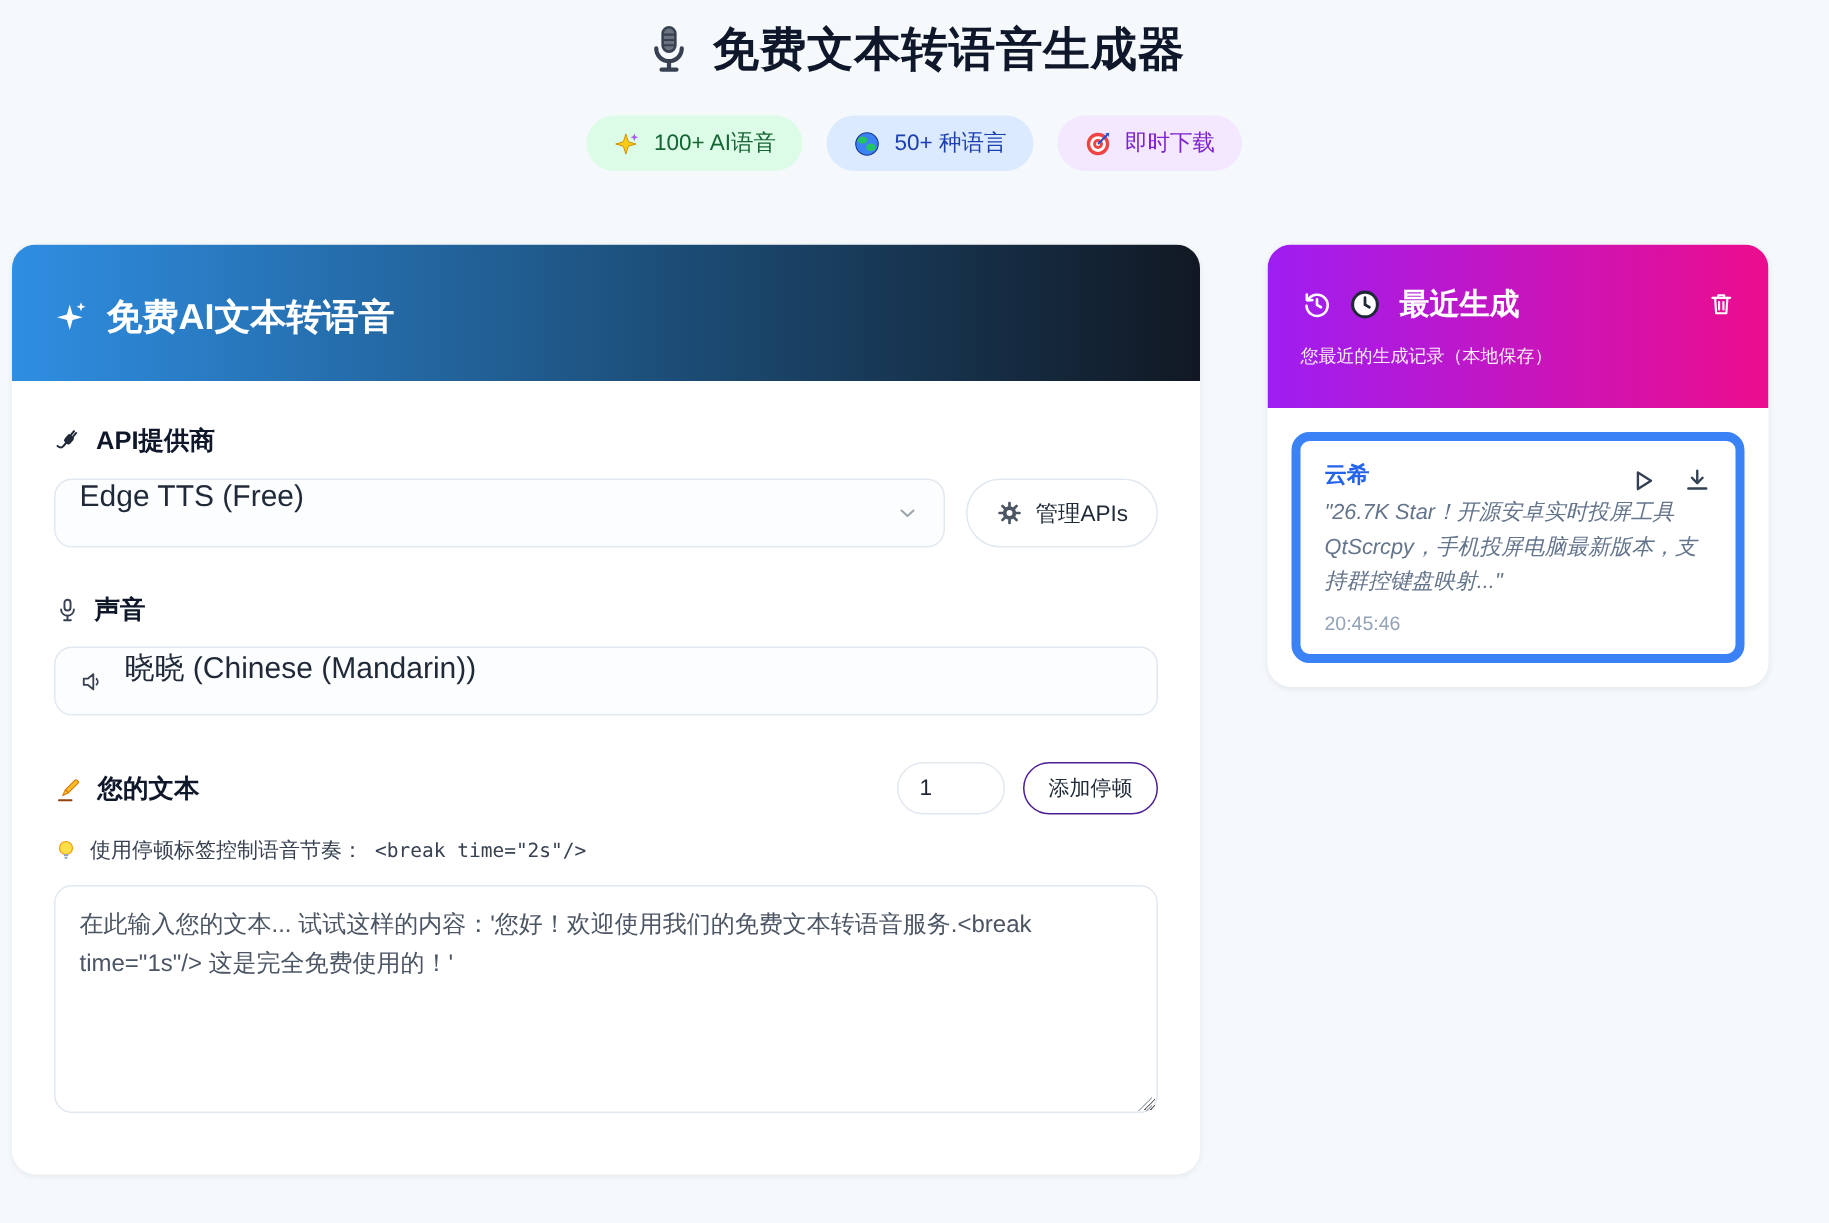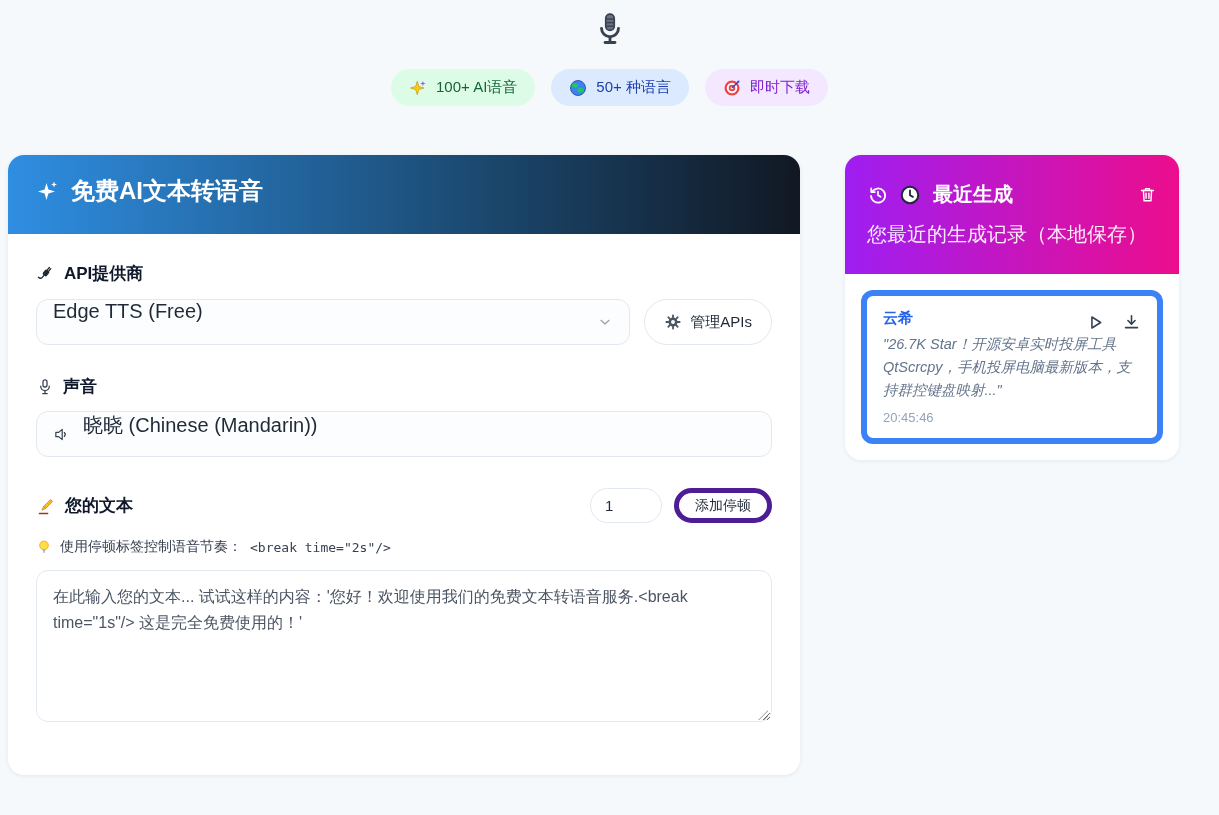--- a/index.html
+++ b/index.html
@@ -25,21 +25,21 @@
   .badge.purple { background:#f3e8ff; color:#7e22ce; }
 
   
   .main { display:flex; align-items:flex-start; gap:45px; padding:0 8px; margin-top:49px; }
   .card { background:#fff; border-radius:16px; box-shadow:0 1px 4px rgba(15,23,42,.08); overflow:hidden; }
   .card-left  { width:792px; min-height:620px; }
   .card-right { width:334px; }
 
   
   .tts-header { background:linear-gradient(90deg,#2f8ee2 0%, #1c4e78 55%, #111823 100%);
-                padding:20px 28px 27px; color:#fff; }
+                padding:32px 28px 27px; color:#fff; }
   .tts-title-row { display:flex; align-items:center; gap:11px; }
   .tts-title { font-size:24px; font-weight:800; }
   .tts-sub { margin-top:11px; font-size:15px; color:rgba(255,255,255,.86); }
 
   .tts-body { padding:28px 28px 20px; }
   .section-label { display:flex; align-items:center; gap:9px; font-size:17px; font-weight:800; color:#0f172a; }
   .api-row { display:flex; gap:14px; margin-top:14px; }
   .select-box { height:46px; border:1px solid #e2e8f0; border-radius:12px; background:#fcfdfe;
                 display:flex; padding:0 16px; font-size:20px; color:#1f2937; cursor:pointer; }
   .provider-select { flex:1; justify-content:space-between; }
@@ -47,36 +47,36 @@
               display:inline-flex; align-items:center; gap:8px; padding:0 19px; font-size:15px;
               color:#1f2937; cursor:pointer; }
   .voice-label { margin-top:30px; }
   .voice-select { margin-top:13px; gap:13px; }
 
   .text-row { margin-top:31px; display:flex; align-items:center; }
   .text-row-right { margin-left:auto; display:flex; align-items:center; gap:12px; }
   .pause-input { width:72px; height:35px; border:1px solid #e2e8f0; border-radius:18px;
                  padding:0 14px; font-size:15px; color:#1f2937; background:#fff;
                  font-family:inherit; }
-  .small-pill-btn { height:35px; border:5px solid #4c1d95; border-radius:18px; background:#fff;
+  .small-pill-btn { height:35px; border:1px solid #4c1d95; border-radius:18px; background:#fff;
                     padding:0 16px; font-size:14px; color:#1f2937; cursor:pointer; font-family:inherit; }
   .tip-row { margin-top:15px; display:flex; align-items:center; gap:8px; font-size:14px; color:#374151; }
   .tip-code { font-family:"DejaVu Sans Mono","Liberation Mono",monospace; font-size:13px; }
 
   .tts-textarea { margin-top:14px; width:100%; height:152px; border:1px solid #e2e8f0; border-radius:12px;
                   padding:13px 16px; font-size:16px; line-height:1.6; color:#111827; resize:vertical;
                   font-family:inherit; background:#fff; outline:none; }
   .tts-textarea::placeholder { color:#4b5563; }
 
   
   .recent-header { background:linear-gradient(90deg,#9e1ef2 0%, #ec0d8d 100%); padding:26px 22px; color:#fff; }
   .recent-title-row { display:flex; align-items:center; gap:10px; }
   .recent-title { font-size:20px; font-weight:800; margin-left:2px; }
   .trash-btn { margin-left:auto; background:none; border:none; cursor:pointer; display:flex; }
-  .recent-sub { margin-top:13px; font-size:20px; color:rgba(255,255,255,.92); }
+  .recent-sub { margin-top:13px; font-size:12px; color:rgba(255,255,255,.92); }
   .recent-body { padding:16px; }
   .recent-item { border:6px solid #3b82f6; border-radius:12px; padding:13px 16px; position:relative;
                  background:#fff; cursor:pointer; }
   .item-voice { color:#2563eb; font-weight:700; font-size:15px; }
   .item-text { margin-top:5px; font-style:italic; color:#64748b; font-size:14.5px; line-height:1.6; width:252px; }
   .item-time { margin-top:7px; color:#94a3b8; font-size:13px; }
   .item-actions { position:absolute; top:17px; right:16px; display:flex; gap:17px; }
   .item-actions button { background:none; border:none; cursor:pointer; display:flex; padding:0; }
 
   .resize-wrap { position:relative; }
@@ -93,20 +93,21 @@
       <svg width="34" height="34" viewBox="0 0 24 24">
         <rect x="9" y="1.5" width="6" height="11.5" rx="3" fill="#6b7280" stroke="#374151" stroke-width="1.2"></rect>
         <line x1="9.4" y1="5" x2="14.6" y2="5" stroke="#374151" stroke-width="1"></line>
         <line x1="9.4" y1="7.5" x2="14.6" y2="7.5" stroke="#374151" stroke-width="1"></line>
         <line x1="9.4" y1="10" x2="14.6" y2="10" stroke="#374151" stroke-width="1"></line>
         <path d="M6 11.5a6 6 0 0 0 12 0" fill="none" stroke="#374151" stroke-width="2" stroke-linecap="round"></path>
         <line x1="12" y1="17.5" x2="12" y2="21" stroke="#374151" stroke-width="2" stroke-linecap="round"></line>
         <line x1="8.5" y1="21.5" x2="15.5" y2="21.5" stroke="#374151" stroke-width="2" stroke-linecap="round"></line>
       </svg>
     </span>
+    <h1 class="page-title">免费文本转语音生成器</h1>
   </div>
 
   <div class="badges">
     <span class="badge green">
       <span class="icon">
         <svg width="18" height="18" viewBox="0 0 24 24">
           <path d="M11 3 L13.2 10 L20 12 L13.2 14 L11 21 L8.8 14 L2 12 L8.8 10 Z" fill="#facc15" stroke="#ca8a04" stroke-width=".8"></path>
           <path d="M18.5 2.5 L19.4 5.1 L22 6 L19.4 6.9 L18.5 9.5 L17.6 6.9 L15 6 L17.6 5.1 Z" fill="#a855f7"></path>
         </svg>
       </span>

